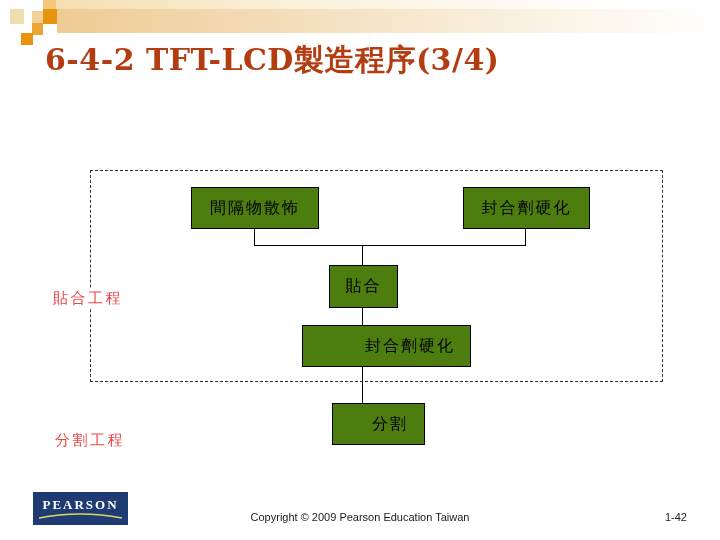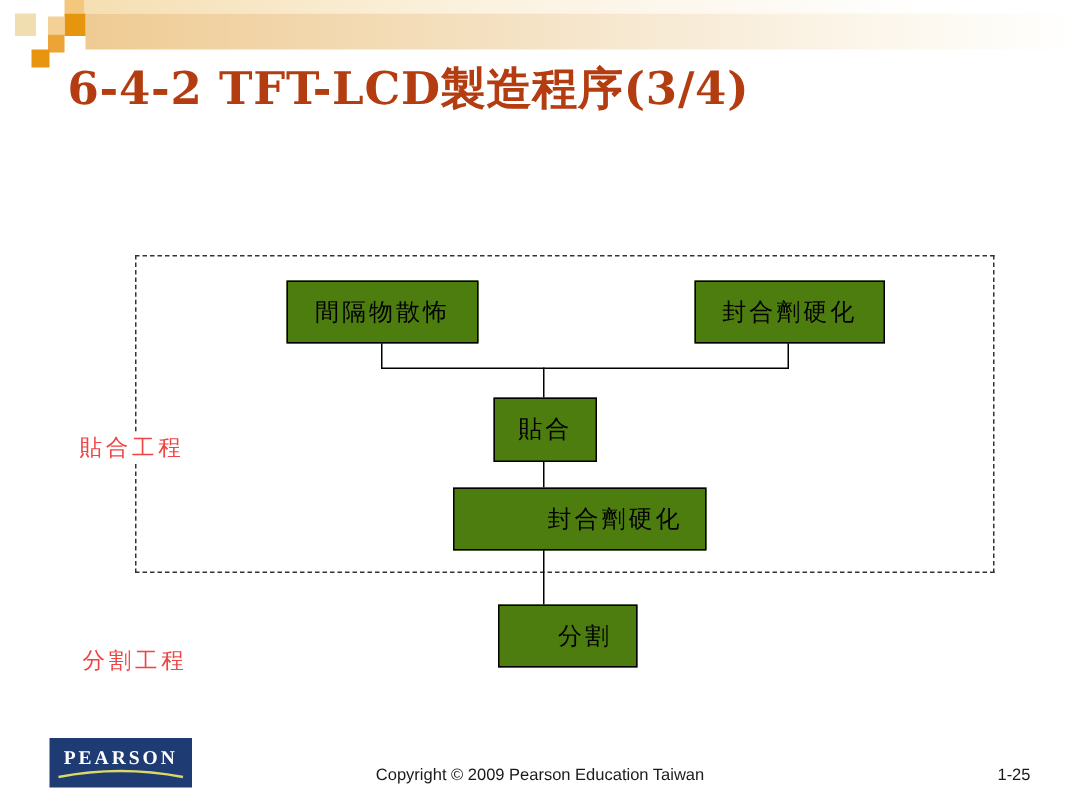--- a/index.html
+++ b/index.html
@@ -122,15 +122,15 @@
   </div>
 
   <div class="logo">
     <svg class="logo-swoosh" width="95" height="33" viewBox="0 0 95 33">
       <path d="M6 26 Q 47 18 89 26" fill="none" stroke="#D9D966" stroke-width="1.6"></path>
     </svg>
     <div class="logo-text">PEARSON</div>
   </div>
 
   <div class="copyright">Copyright © 2009 Pearson Education Taiwan</div>
-  <div class="page-number">1-25</div>
+  <div class="page-number">1-42</div>
 
 </div>
 
 </body></html>

